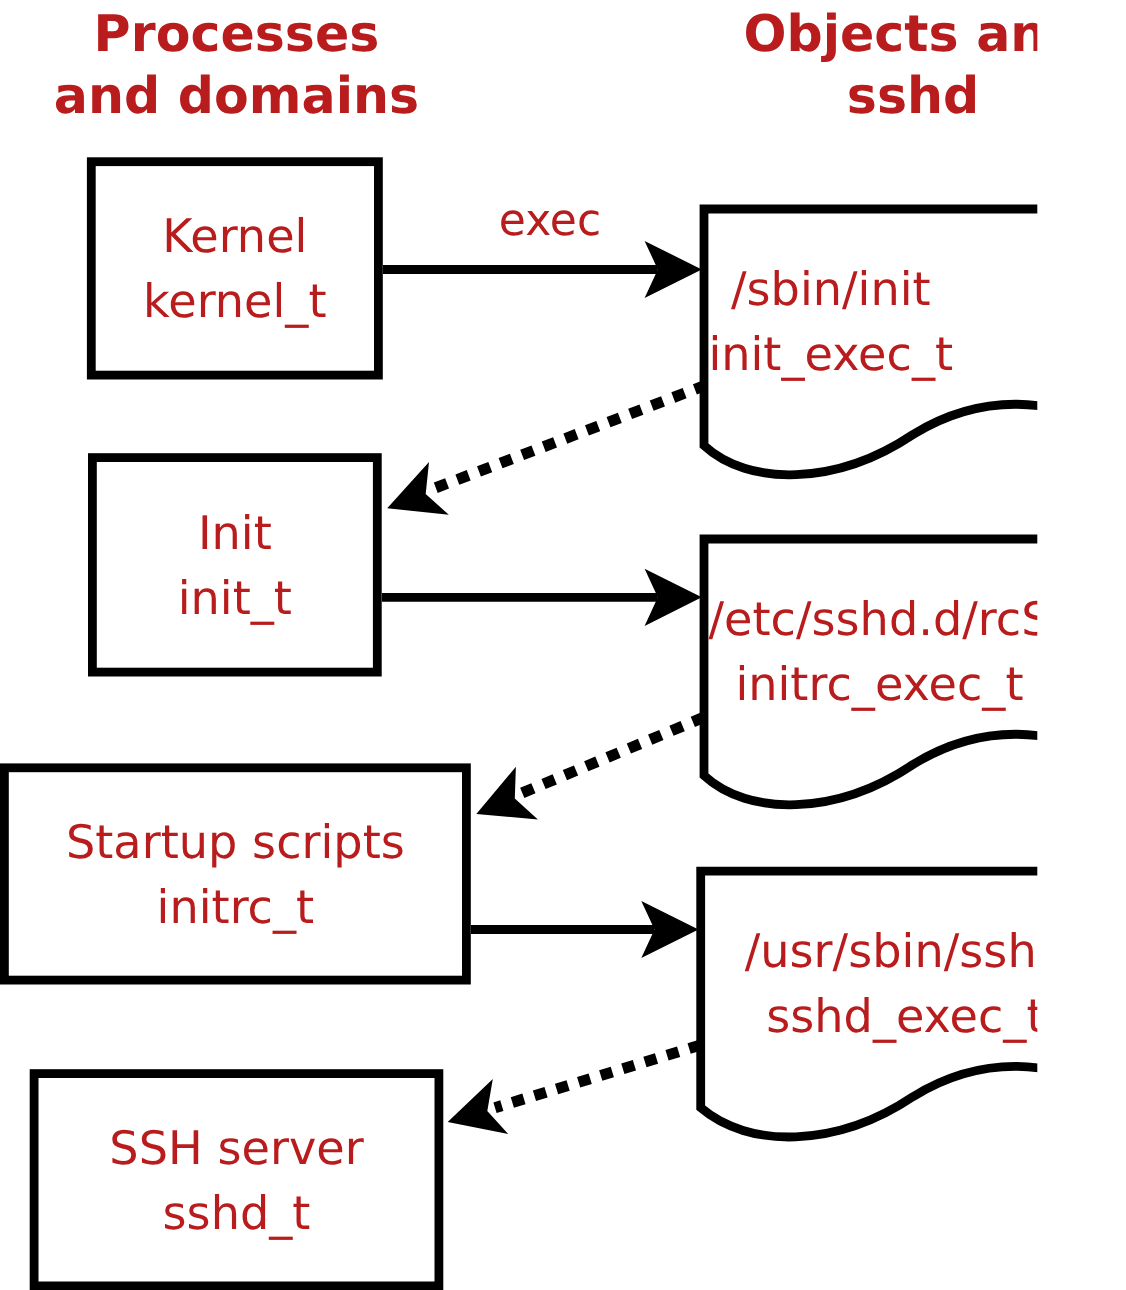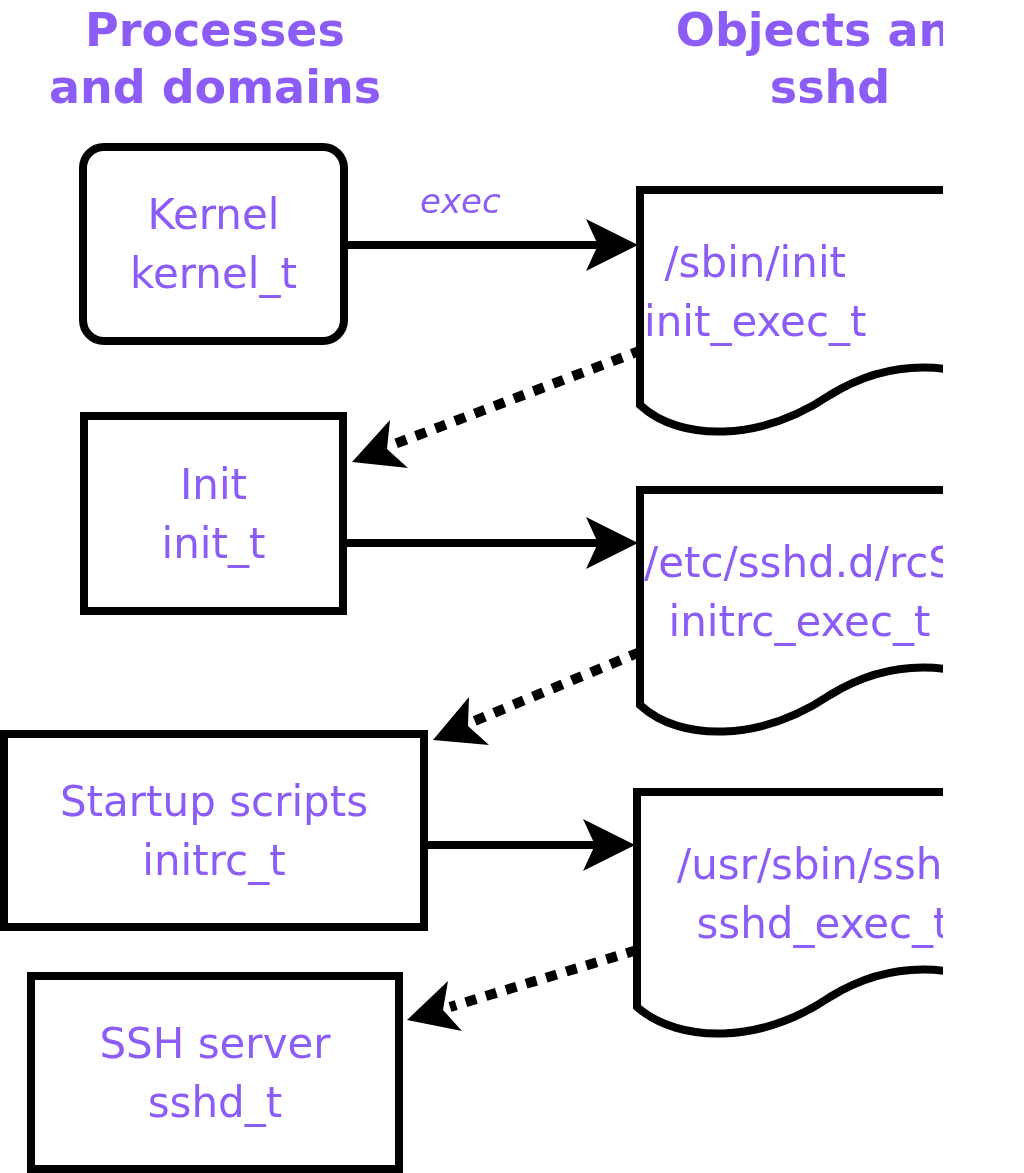--- a/index.html
+++ b/index.html
@@ -2,21 +2,21 @@
 <html><head>
 <meta charset="utf-8">
 <style>
   html, body { margin: 0; padding: 0; background: #ffffff; }
   #canvas {
     position: relative;
     width: 943px;
     height: 1173px;
     background: #ffffff;
     font-family: "DejaVu Sans", sans-serif;
-    color: #8b5cf6;
+    color: #b91c1c;
     overflow: hidden;
   }
   #shapes-svg {
     position: absolute;
     left: 0; top: 0;
     width: 1024px; height: 1173px;
   }
   .col-header {
     position: absolute;
     text-align: center;
@@ -42,33 +42,33 @@
     font-size: 42px;
     line-height: 59px;
     white-space: pre-line;
   }
   .doc-label-wrap {
     position: absolute;
     display: flex;
     align-items: center;
     justify-content: flex-start;
   }
-  #box-kernel  { left: 79px; top: 143px; width: 269px; height: 202px; border-radius: 25px; }
+  #box-kernel  { left: 79px; top: 143px; width: 269px; height: 202px; }
   #box-init    { left: 80px; top: 412px; width: 267px; height: 203px; }
-  #box-startup { left: 0px;  top: 730px; width: 428px; height: 201px; }
+  #box-startup { left: 0px;  top: 694px; width: 428px; height: 201px; }
   #box-ssh     { left: 27px; top: 972px; width: 376px; height: 201px; }
   #doc-label-1 { left: 644px; top: 196px; width: 372px; height: 192px; }
   #doc-label-2 { left: 644px; top: 496px; width: 372px; height: 192px; }
   #doc-label-3 { left: 641px; top: 798px; width: 375px; height: 192px; margin-left: 36px; }
   #exec-label {
     position: absolute;
     left: 420px; top: 178px; width: 160px;
-    font-size: 34px;
+    text-align: center;
+    font-size: 40px;
     line-height: 46px;
-    font-style: italic;
   }
 </style>
 </head>
 <body>
 
 <div id="canvas">
 
   <svg id="shapes-svg" viewBox="0 0 1024 1173" xmlns="http://www.w3.org/2000/svg">
 
     <path d="M640,190 L1016,190 L1016,397 C960,358 890,358 830,395 C760,442 680,442 640,405 Z" fill="#ffffff" stroke="#000000" stroke-width="8" stroke-linejoin="miter"></path>

